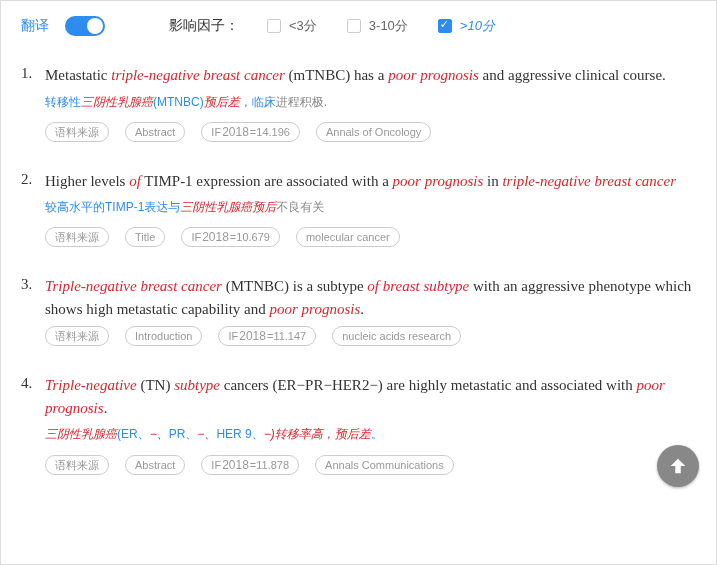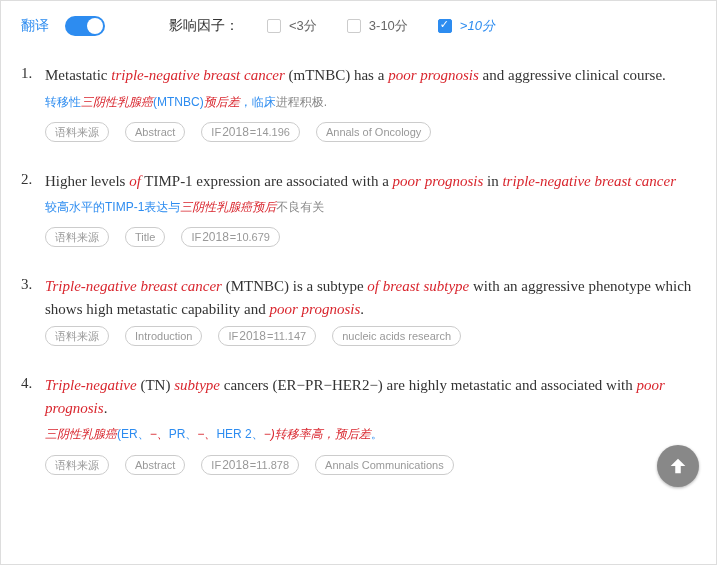--- a/index.html
+++ b/index.html
@@ -199,40 +199,41 @@
       <div class="title"><span>Higher levels </span><span class="hl">of</span><span> TIMP-1 expression are associated with a </span><span class="hl">poor prognosis</span><span> in </span><span class="hl">triple-negative breast cancer</span></div>
       <div class="trans"><span>较高水平的TIMP-1表达与</span><span class="red">三阴性乳腺癌预后</span><span class="gray">不良有关</span></div>
       <div class="tags">
         <span class="tag">语料来源</span>
         <span class="tag">Title</span>
         <span class="tag">
             <span>IF</span>
             <sub>2018</sub>
             <span>=10.679</span>
           </span>
+        <span class="tag">molecular cancer</span>
       </div>
     </li>
 
     <li class="result">
       <div class="title"><span class="hl">Triple-negative breast cancer</span><span> (MTNBC) is a subtype </span><span class="hl">of breast subtype</span><span> with an aggressive phenotype which shows high metastatic capability and </span><span class="hl">poor prognosis</span><span>.</span></div>
       <div class="tags">
         <span class="tag">语料来源</span>
         <span class="tag">Introduction</span>
         <span class="tag">
             <span>IF</span>
             <sub>2018</sub>
             <span>=11.147</span>
           </span>
         <span class="tag">nucleic acids research</span>
       </div>
     </li>
 
     <li class="result">
       <div class="title"><span class="hl">Triple-negative</span><span> (TN) </span><span class="hl">subtype</span><span> cancers (ER−PR−HER2−) are highly metastatic and associated with </span><span class="hl">poor prognosis</span><span>.</span></div>
-      <div class="trans"><span class="red">三阴性乳腺癌</span><span>(ER、</span><span class="red">−、</span><span>PR、</span><span class="red">−、</span><span>HER 2、</span><span class="red">−)转移率高，</span><span class="red">预后差</span><span>。</span></div>
+      <div class="trans"><span class="red">三阴性乳腺癌</span><span>(ER、</span><span class="red">−、</span><span>PR、</span><span class="red">−、</span><span>HER 9、</span><span class="red">−)转移率高，</span><span class="red">预后差</span><span>。</span></div>
       <div class="tags">
         <span class="tag">语料来源</span>
         <span class="tag">Abstract</span>
         <span class="tag">
             <span>IF</span>
             <sub>2018</sub>
             <span>=11.878</span>
           </span>
         <span class="tag">Annals Communications</span>
       </div>

